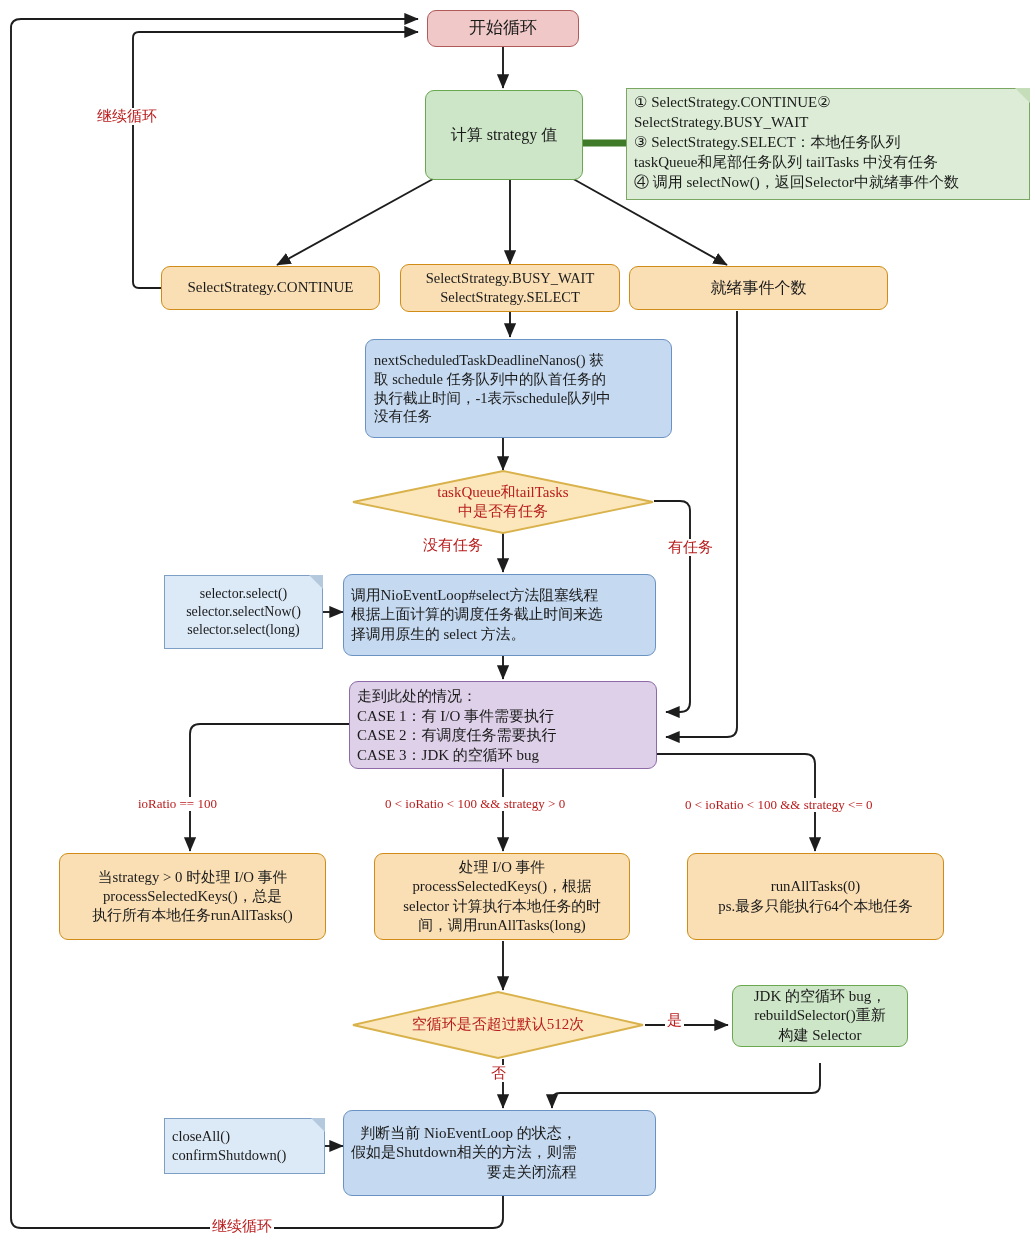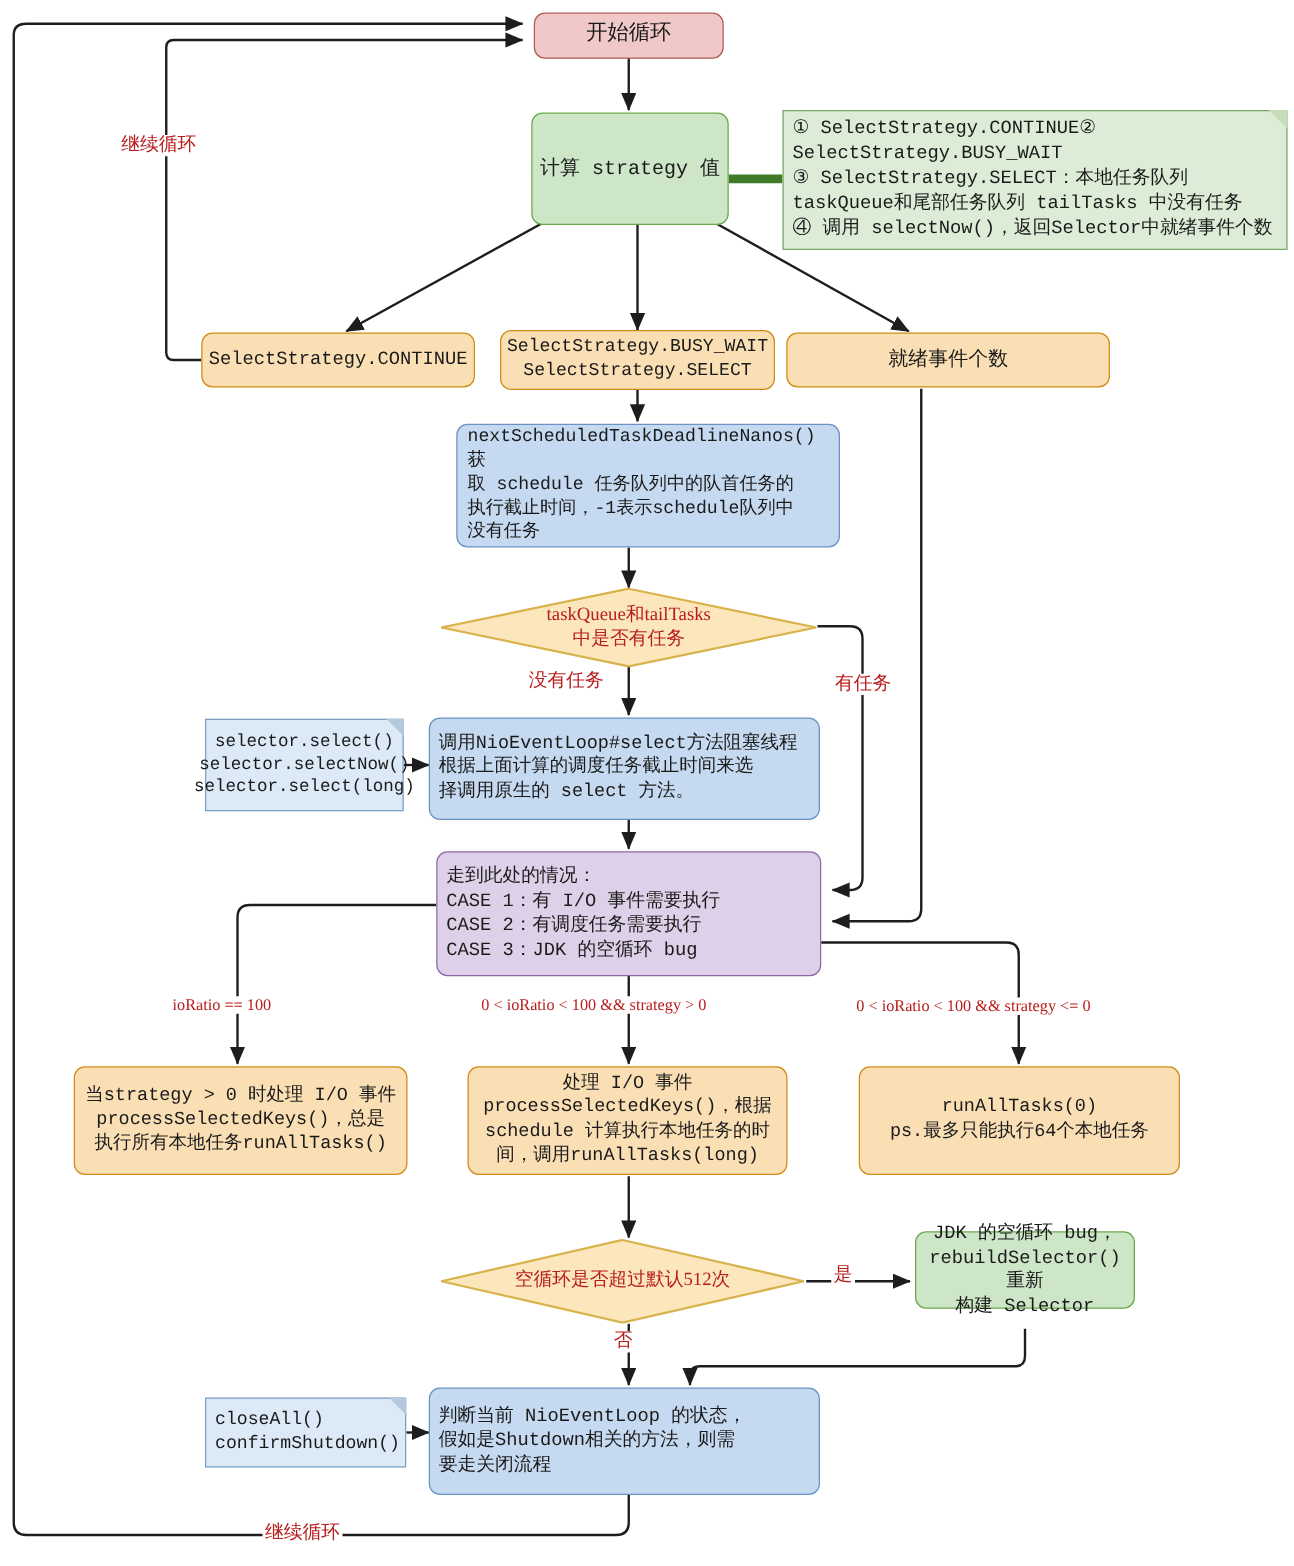--- a/index.html
+++ b/index.html
@@ -32,21 +32,20 @@
     display: flex;
     align-items: center;
     justify-content: center;
     text-align: center;
     border-radius: 9px;
     border: 1.6px solid #888;
     color: #1a1a1a;
     line-height: 1.30;
     white-space: pre-line;
     padding: 2px 6px;
-    font-family: Liberation Mono, monospace;
   }
   .n-start {
     background: #f0c8c8;
     border-color: #b05a5a;
     font-size: 17px;
   }
   .n-green {
     background: #cde6c7;
     border-color: #6aa84f;
     font-size: 16px;
@@ -237,37 +236,37 @@
 selector.select(long)</span>
     <span class="note-fold" style="border-left:14px solid transparent; border-top:14px solid #b4c9de;"></span>
   </div>
 
   <div class="node n-blue" style="left:343px; top:574px; width:313px; height:82px; font-size:14.8px; text-align:left; justify-content:flex-start; padding:5px 7px;">
     <span>调用NioEventLoop#select方法阻塞线程
 根据上面计算的调度任务截止时间来选
 择调用原生的 select 方法。</span>
   </div>
 
-  <div class="node n-purple" style="left:349px; top:681px; width:308px; height:100px; font-size:15px; text-align:left; justify-content:flex-start; padding:3px 7px;">
+  <div class="node n-purple" style="left:349px; top:681px; width:308px; height:88px; font-size:15px; text-align:left; justify-content:flex-start; padding:3px 7px;align-items:flex-end;">
     <span>走到此处的情况：
 CASE 1：有 I/O 事件需要执行
 CASE 2：有调度任务需要执行
 CASE 3：JDK 的空循环 bug</span>
   </div>
 
   <div class="node n-orange" style="left:59px; top:853px; width:267px; height:87px; font-size:14.8px;">
     <span>当strategy &gt; 0 时处理 I/O 事件
 processSelectedKeys()，总是
 执行所有本地任务runAllTasks()</span>
   </div>
 
   <div class="node n-orange" style="left:374px; top:853px; width:256px; height:87px; font-size:14.8px;">
     <span>处理 I/O 事件
 processSelectedKeys()，根据
-schedule 计算执行本地任务的时
+selector 计算执行本地任务的时
 间，调用runAllTasks(long)</span>
   </div>
 
   <div class="node n-orange" style="left:687px; top:853px; width:257px; height:87px; font-size:14.8px;">
     <span>runAllTasks(0)
 ps.最多只能执行64个本地任务</span>
   </div>
 
   <div class="diamond-wrap" style="left:352px; top:991px; width:292px; height:68px;">
     <svg width="292" height="68" viewBox="0 0 292 68">
@@ -281,21 +280,21 @@
 rebuildSelector()重新
 构建 Selector</span>
   </div>
 
   <div class="node n-note" style="left:164px; top:1118px; width:161px; height:56px; font-size:14.5px; text-align:left; justify-content:flex-start; padding:4px 7px;">
     <span>closeAll()
 confirmShutdown()</span>
     <span class="note-fold" style="border-left:14px solid transparent; border-top:14px solid #b4c9de;"></span>
   </div>
 
-  <div class="node n-blue" style="left:343px; top:1110px; width:313px; height:86px; font-size:15px; text-align:left; justify-content:flex-start; padding:5px 7px;">
+  <div class="node n-blue" style="left:343px; top:1110px; width:313px; height:86px; font-size:15px; text-align:right; justify-content:flex-start; padding:5px 7px;">
     <span>判断当前 NioEventLoop 的状态，
 假如是Shutdown相关的方法，则需
 要走关闭流程</span>
   </div>
 
   <div class="edge-label" style="left:95px; top:108px;">
     <span>继续循环</span>
   </div>
 
   <div class="edge-label" style="left:421px; top:537px;">

